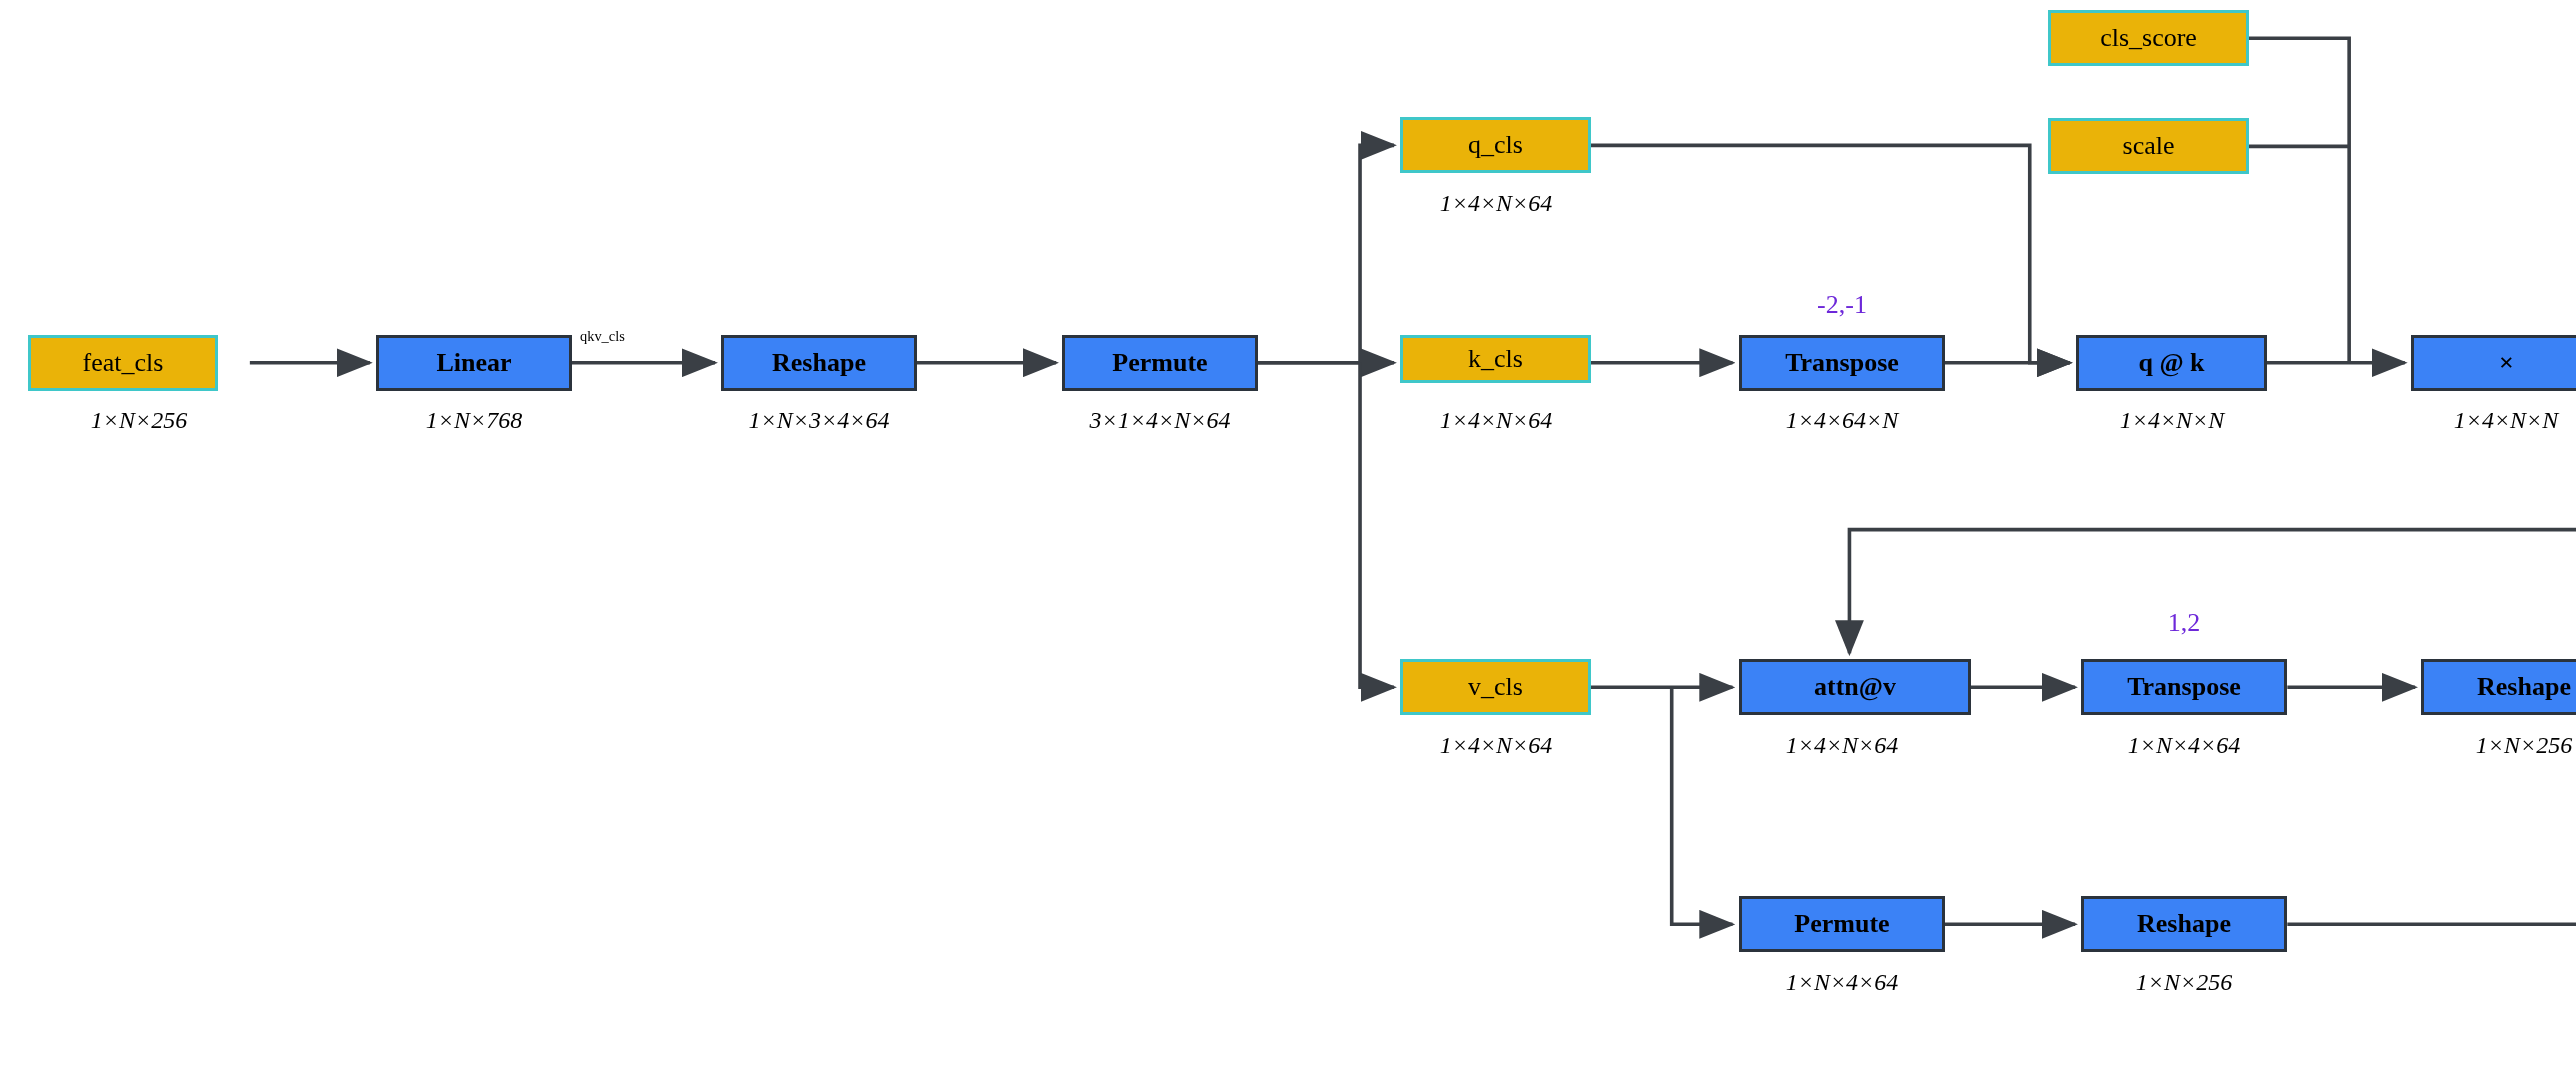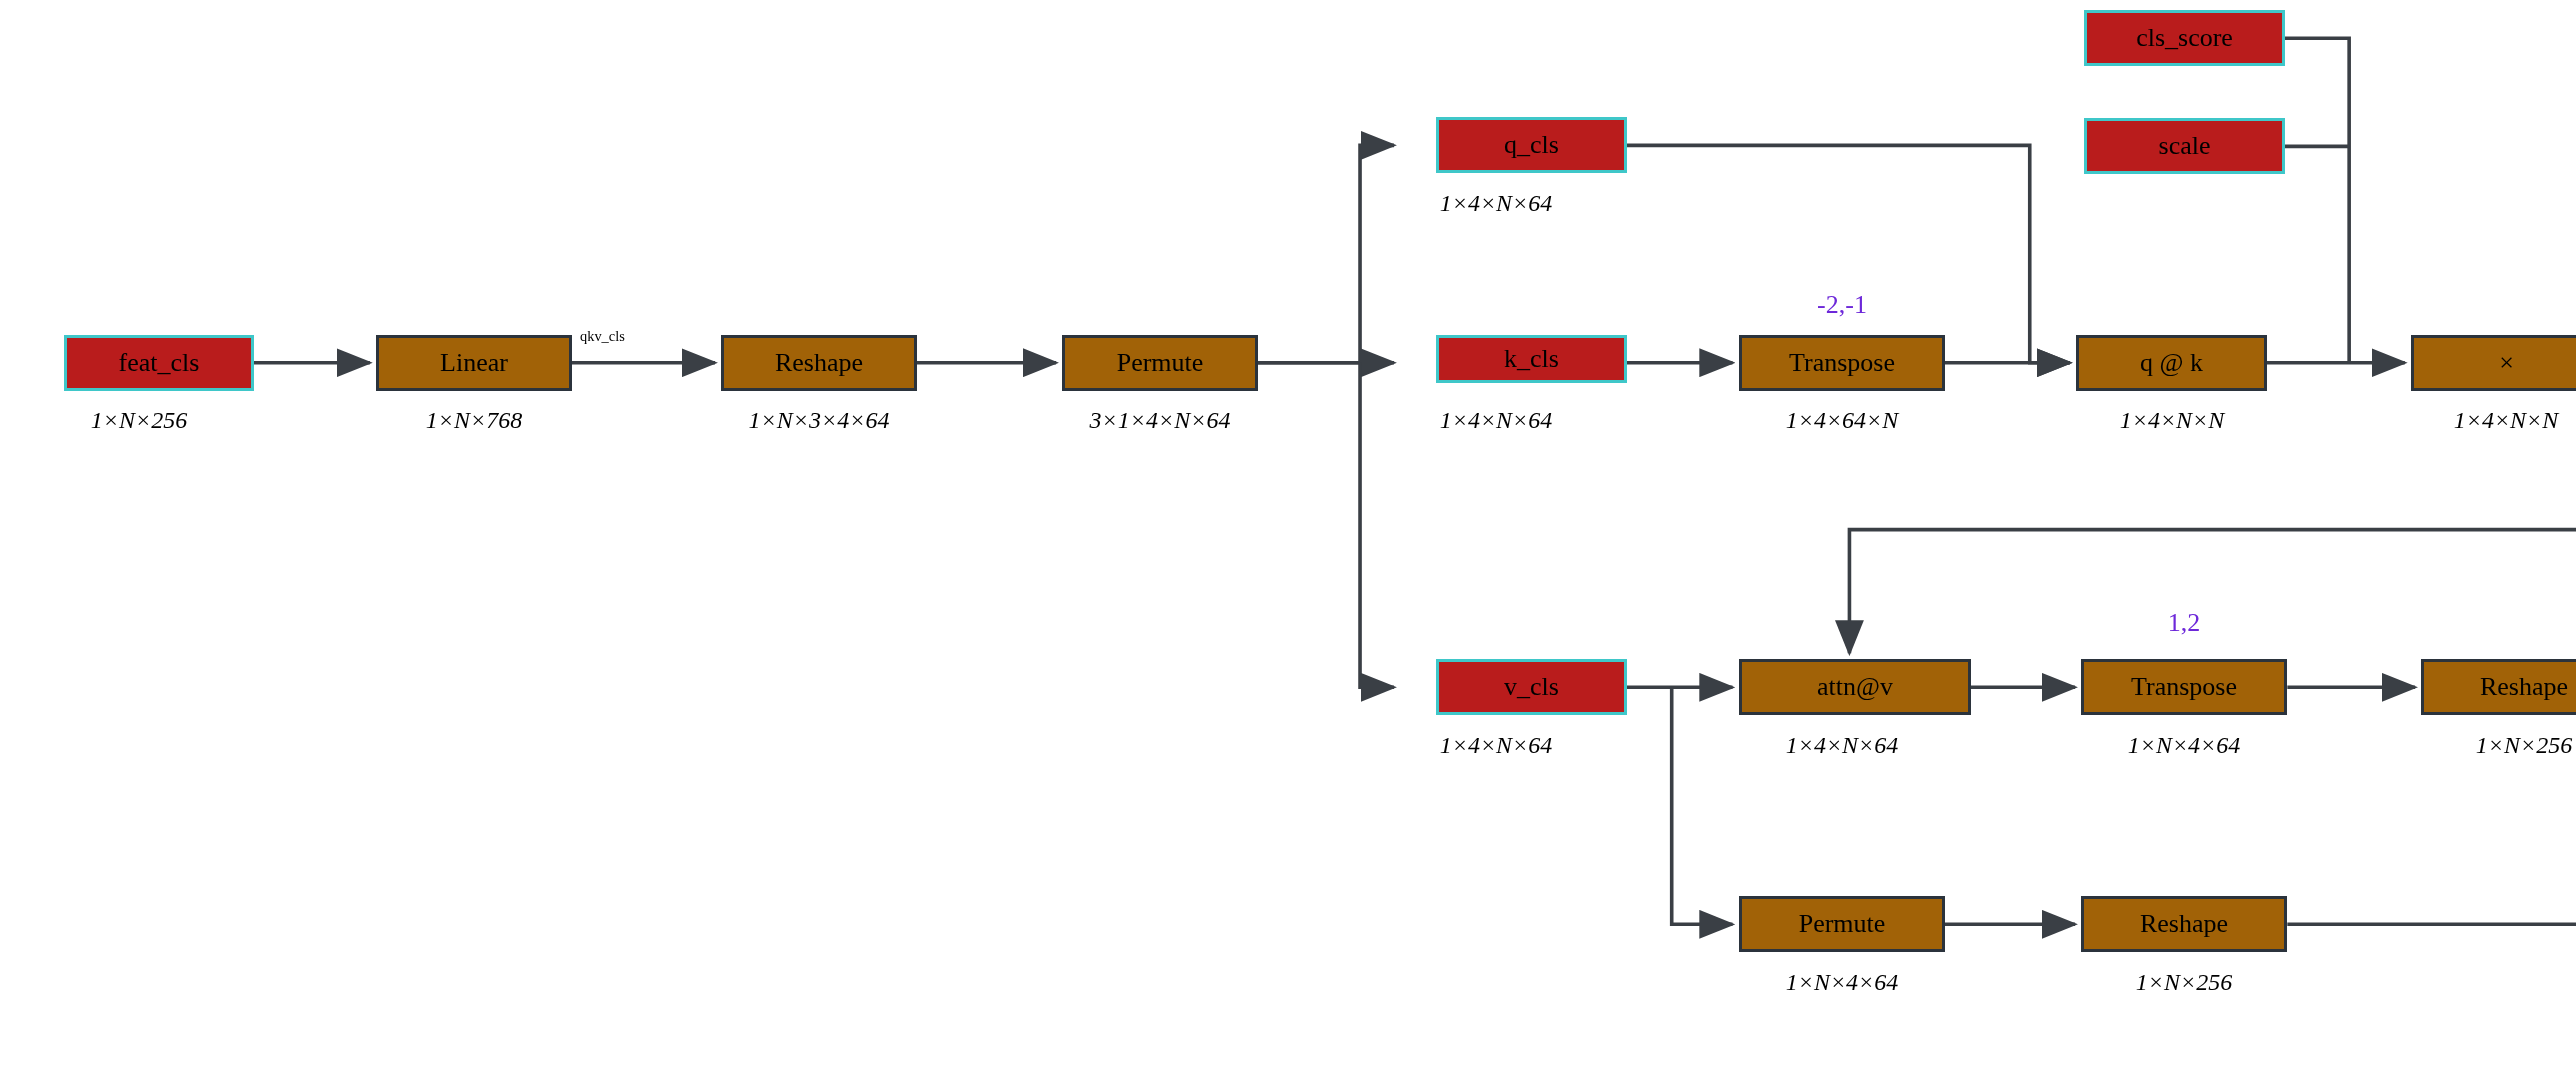--- a/index.html
+++ b/index.html
@@ -1,21 +1,21 @@
 <!DOCTYPE html>
 <html style="font-size:8.2px"><head>
 <meta charset="utf-8">
 <style>
   html,body{margin:0;padding:0;background:#ffffff;}
   #stage{position:relative;width:3771px;height:1082px;background:#ffffff;
          font-family:"Liberation Serif","DejaVu Serif",serif;}
   svg{position:absolute;left:0;top:0;width:3771px;height:1082px;}
   .node{position:absolute;box-sizing:border-box;display:flex;align-items:center;justify-content:center;}
-  .node.op{background:#a16207;border:3.1px solid #2b333c;}
-  .node.tensor{background:#b91c1c;border:3.6px solid #3fc7c9;margin-left:36px;}
+  .node.op{background:#3b82f6;border:3.1px solid #2b333c;font-weight:bold;}
+  .node.tensor{background:#eab308;border:3.6px solid #3fc7c9;}
   .node .lbl{font-size:26px;color:#000;line-height:1;white-space:nowrap;}
   .cap{position:absolute;font-size:24px;color:#000;text-align:center;white-space:nowrap;
        transform:translateX(-50%);font-style:italic;}
   .toplbl{position:absolute;font-size:26px;color:#6d28d9;text-align:right;white-space:nowrap;
        transform:translateX(-50%);}
   .edgelbl{position:absolute;font-size:14.4px;color:#000;white-space:nowrap;}
 </style>
 </head>
 <body>
 

